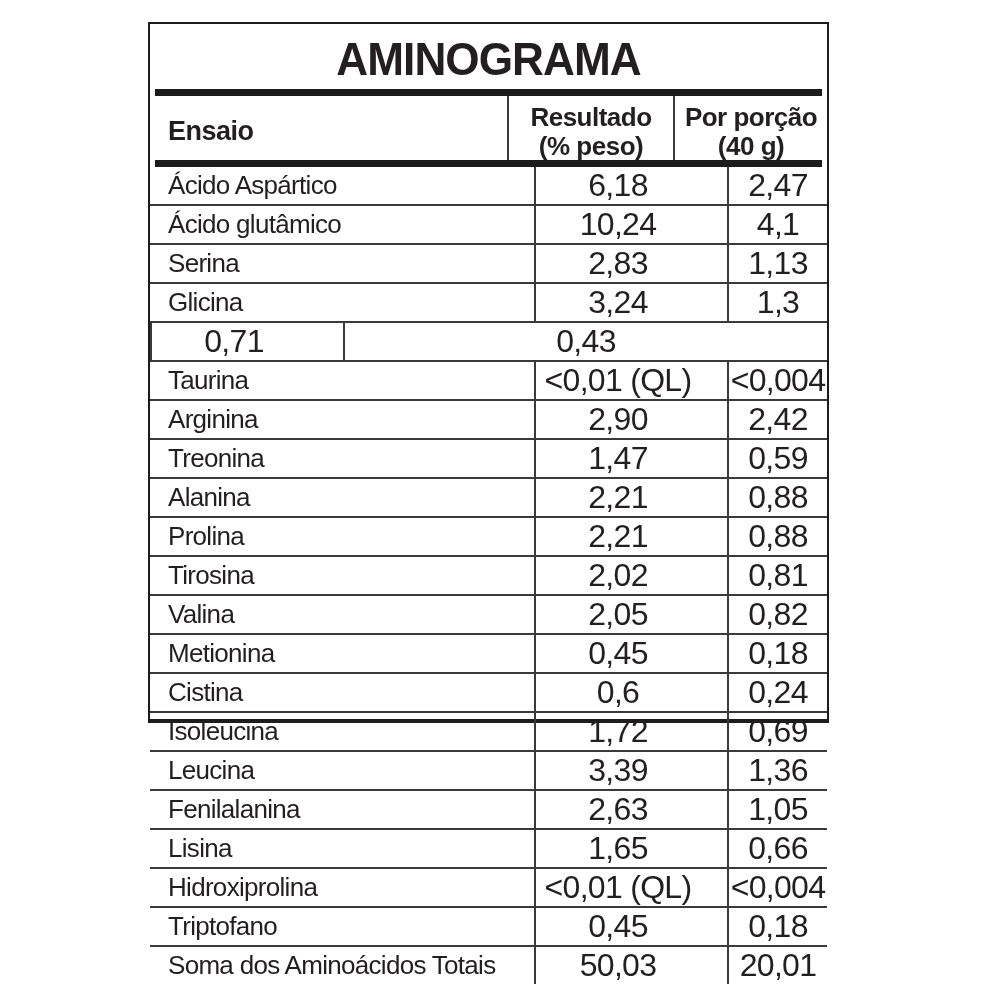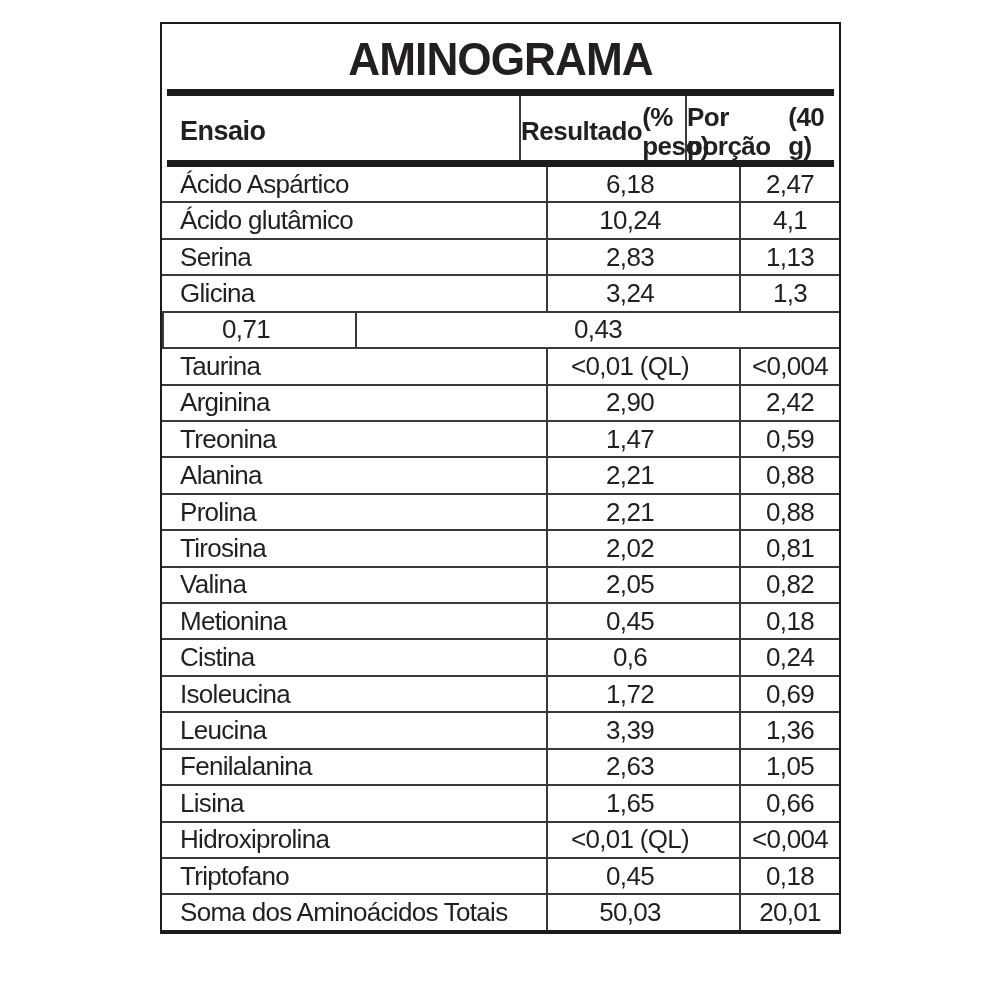--- a/index.html
+++ b/index.html
@@ -10,22 +10,22 @@
   }
   * { margin: 0; padding: 0; box-sizing: border-box; }
   html, body {
     width: 1000px; height: 1000px;
     background: var(--bg);
     font-family: "Liberation Sans", sans-serif;
     color: var(--text);
   }
   .sheet {
     position: absolute;
-    left: 160px; top: 22px;
-    width: 681px; height: 912px;
+    left: 148px; top: 22px;
+    width: 681px; height: 701px;
     border: 2px solid var(--line-thick);
     border-bottom-width: 4px;
     background: var(--bg);
     display: flex;
     flex-direction: column;
   }
   .title-row {
     height: 72px;
     flex: 0 0 72px;
     display: flex;
@@ -54,22 +54,23 @@
   .header-row .c1 {
     display: flex;
     align-items: center;
     padding-left: 18px;
     font-weight: bold;
     font-size: 27px;
     letter-spacing: -0.5px;
   }
   .header-row .c2, .header-row .c3 {
     display: flex;
-    flex-direction: row;
-    align-items: center;
+    flex-direction: column;
+    align-items: center;
+    justify-content: center;
     font-weight: bold;
     font-size: 26px;
     line-height: 1.08;
     letter-spacing: -0.5px;
   }
   .c1 { width: 357px; flex: 0 0 357px; border-radius: 22px; }
   .c2 { width: 166px; flex: 0 0 166px; border-left: 2px solid var(--line-thin); }
   .c3 { flex: 1; border-left: 2px solid var(--line-thin); }
   .table-body {
     flex: 1;
@@ -88,21 +89,21 @@
     align-items: center;
     padding-left: 18px;
     font-size: 26px;
     letter-spacing: -0.7px;
     white-space: nowrap;
   }
   .row .c2, .row .c3 {
     display: flex;
     align-items: center;
     justify-content: center;
-    font-size: 26px;
+    font-size: 32px;
     letter-spacing: -0.7px;
   }
 </style>
 </head>
 <body>
 
 <div class="sheet">
 
   <div class="title-row">
     <div class="page-title">AMINOGRAMA</div>

